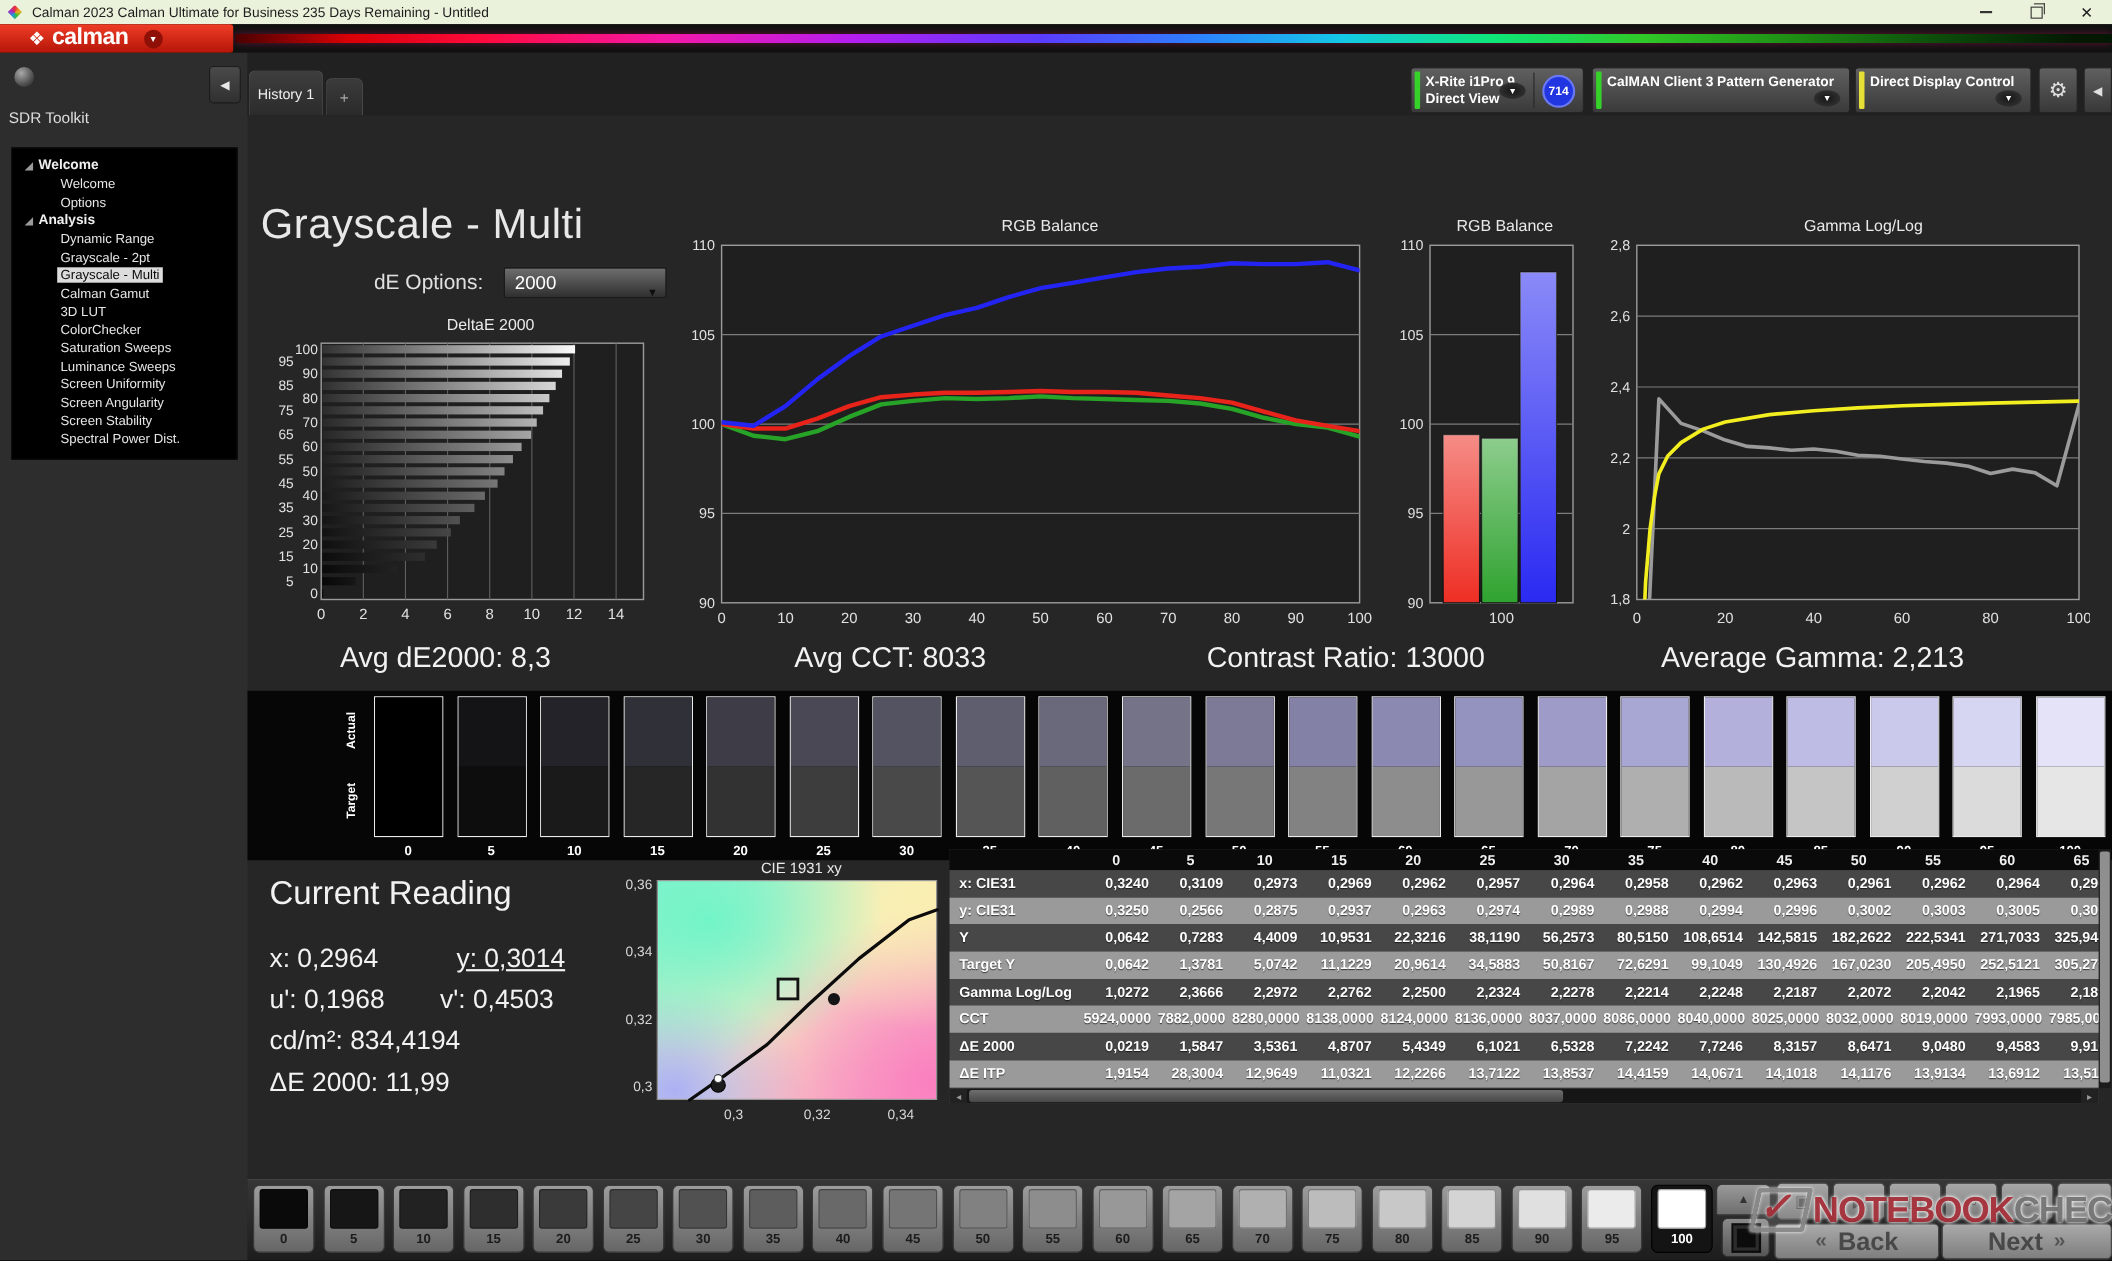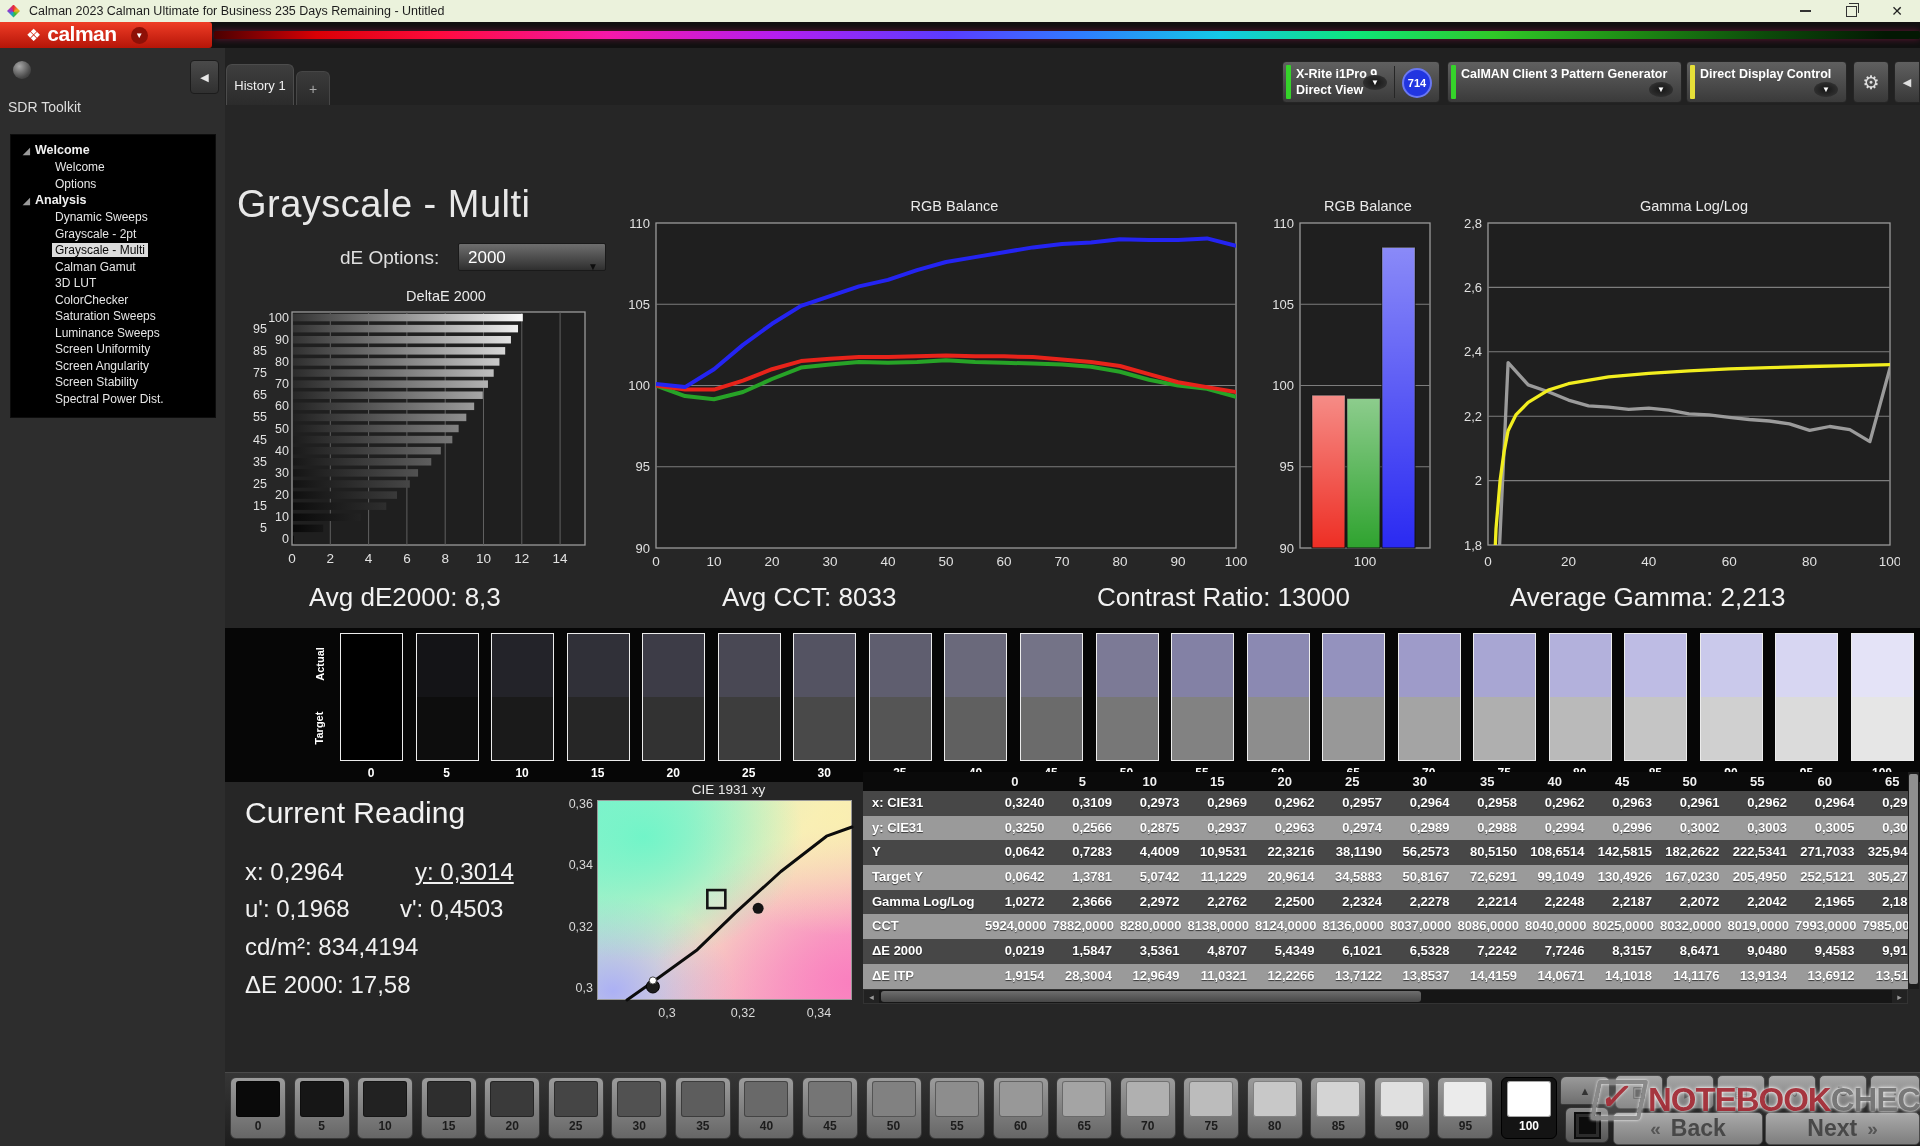--- a/index.html
+++ b/index.html
@@ -176,21 +176,21 @@
     <div class="sphere-btn"></div>
     <div class="sb-collapse">
         <span>◀</span>
       </div>
     <div class="sb-title">SDR Toolkit</div>
     <div class="tree">
         <div class="tree-group"><span class="tw">◢</span><span>Welcome</span></div>
         <div class="tree-item"><span>Welcome</span></div>
         <div class="tree-item"><span>Options</span></div>
         <div class="tree-group"><span class="tw">◢</span><span>Analysis</span></div>
-        <div class="tree-item"><span>Dynamic Sweeps</span></div>
+        <div class="tree-item"><span>Dynamic Range</span></div>
         <div class="tree-item"><span>Grayscale - 2pt</span></div>
         <div class="tree-item selected"><span>Grayscale - Multi</span></div>
         <div class="tree-item"><span>Calman Gamut</span></div>
         <div class="tree-item"><span>3D LUT</span></div>
         <div class="tree-item"><span>ColorChecker</span></div>
         <div class="tree-item"><span>Saturation Sweeps</span></div>
         <div class="tree-item"><span>Luminance Sweeps</span></div>
         <div class="tree-item"><span>Screen Uniformity</span></div>
         <div class="tree-item"><span>Screen Angularity</span></div>
         <div class="tree-item"><span>Screen Stability</span></div>
@@ -600,21 +600,21 @@
       </div>
       <div class="sw-label" style="left: 1624px;">100</div>
     </div>
 
   <div class="cr-title">Current Reading</div>
   <div class="cr-line" style="left:245px;top:858px;">x: 0,2964</div>
   <div class="cr-line" style="left:415px;top:858px;text-decoration:underline;">y: 0,3014</div>
   <div class="cr-line" style="left:245px;top:895px;">u': 0,1968</div>
   <div class="cr-line" style="left:400px;top:895px;">v': 0,4503</div>
   <div class="cr-line" style="left:245px;top:933px;">cd/m²: 834,4194</div>
-  <div class="cr-line" style="left:245px;top:971px;">ΔE 2000: 17,58</div>
+  <div class="cr-line" style="left:245px;top:971px;">ΔE 2000: 11,99</div>
 
   <div class="chart" id="chart-cie" style="left:560px;top:782px;width:300px;height:243px;">
     <div class="chart-title" style="padding-left:37px;font-size:13.5px;">CIE 1931 xy</div>
     <div class="cie-bg"></div>
   <svg width="300" height="243">
         <text x="33" y="25.987730061349765" text-anchor="end" font-size="12.5" fill="#d8d8d8" font-family="&quot;Liberation Sans&quot;,sans-serif">0,36</text>
         <text x="33" y="87.33742331288335" text-anchor="end" font-size="12.5" fill="#d8d8d8" font-family="&quot;Liberation Sans&quot;,sans-serif">0,34</text>
         <text x="33" y="148.68711656441712" text-anchor="end" font-size="12.5" fill="#d8d8d8" font-family="&quot;Liberation Sans&quot;,sans-serif">0,32</text>
         <text x="33" y="210.03680981595087" text-anchor="end" font-size="12.5" fill="#d8d8d8" font-family="&quot;Liberation Sans&quot;,sans-serif">0,3</text>
         <text x="106.92548435171376" y="235" text-anchor="middle" font-size="12.5" fill="#d8d8d8" font-family="&quot;Liberation Sans&quot;,sans-serif">0,3</text>

